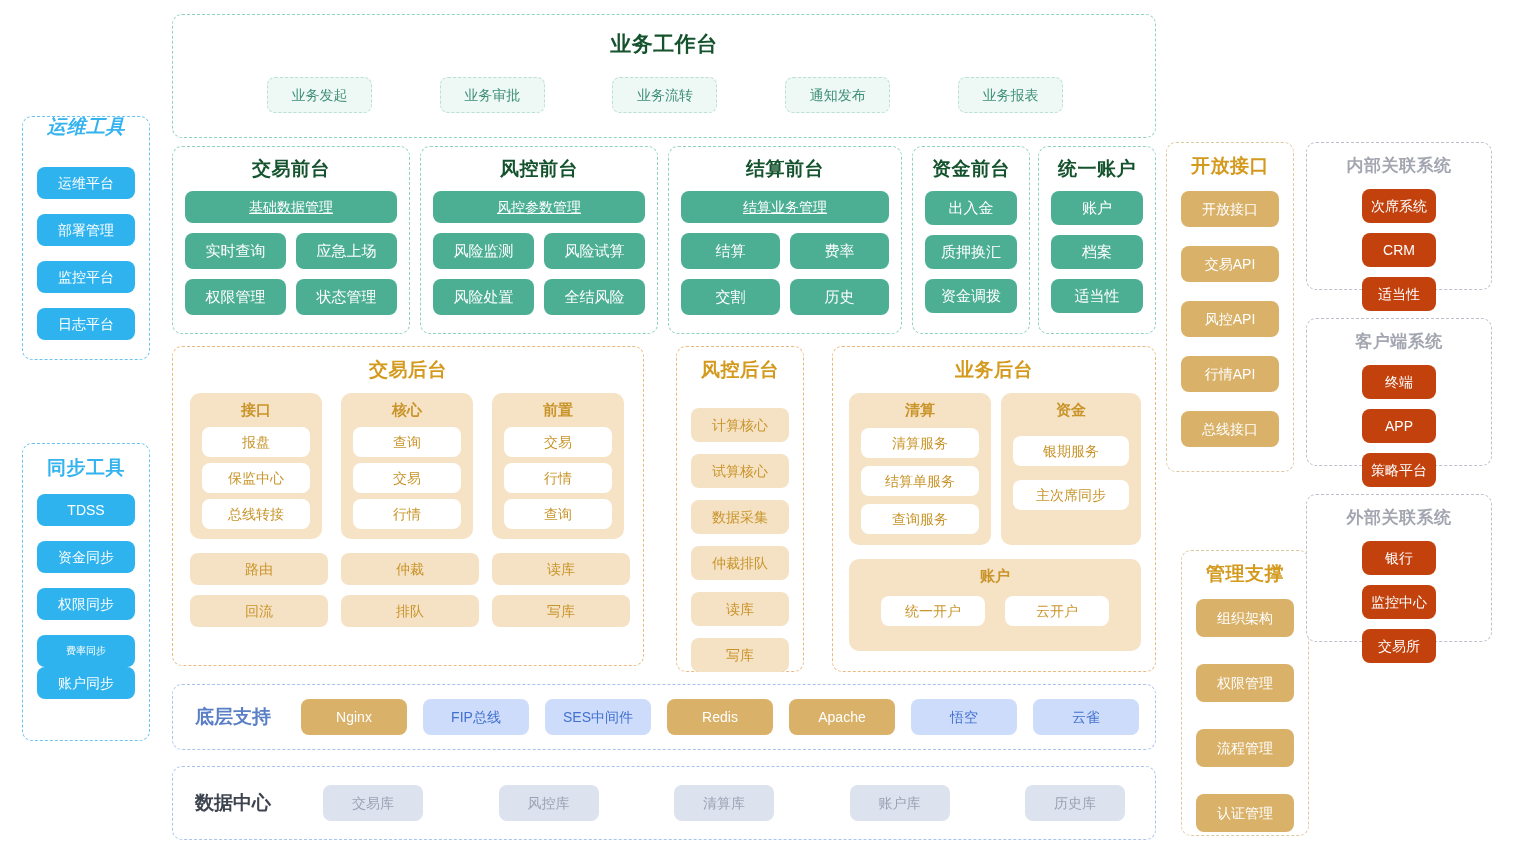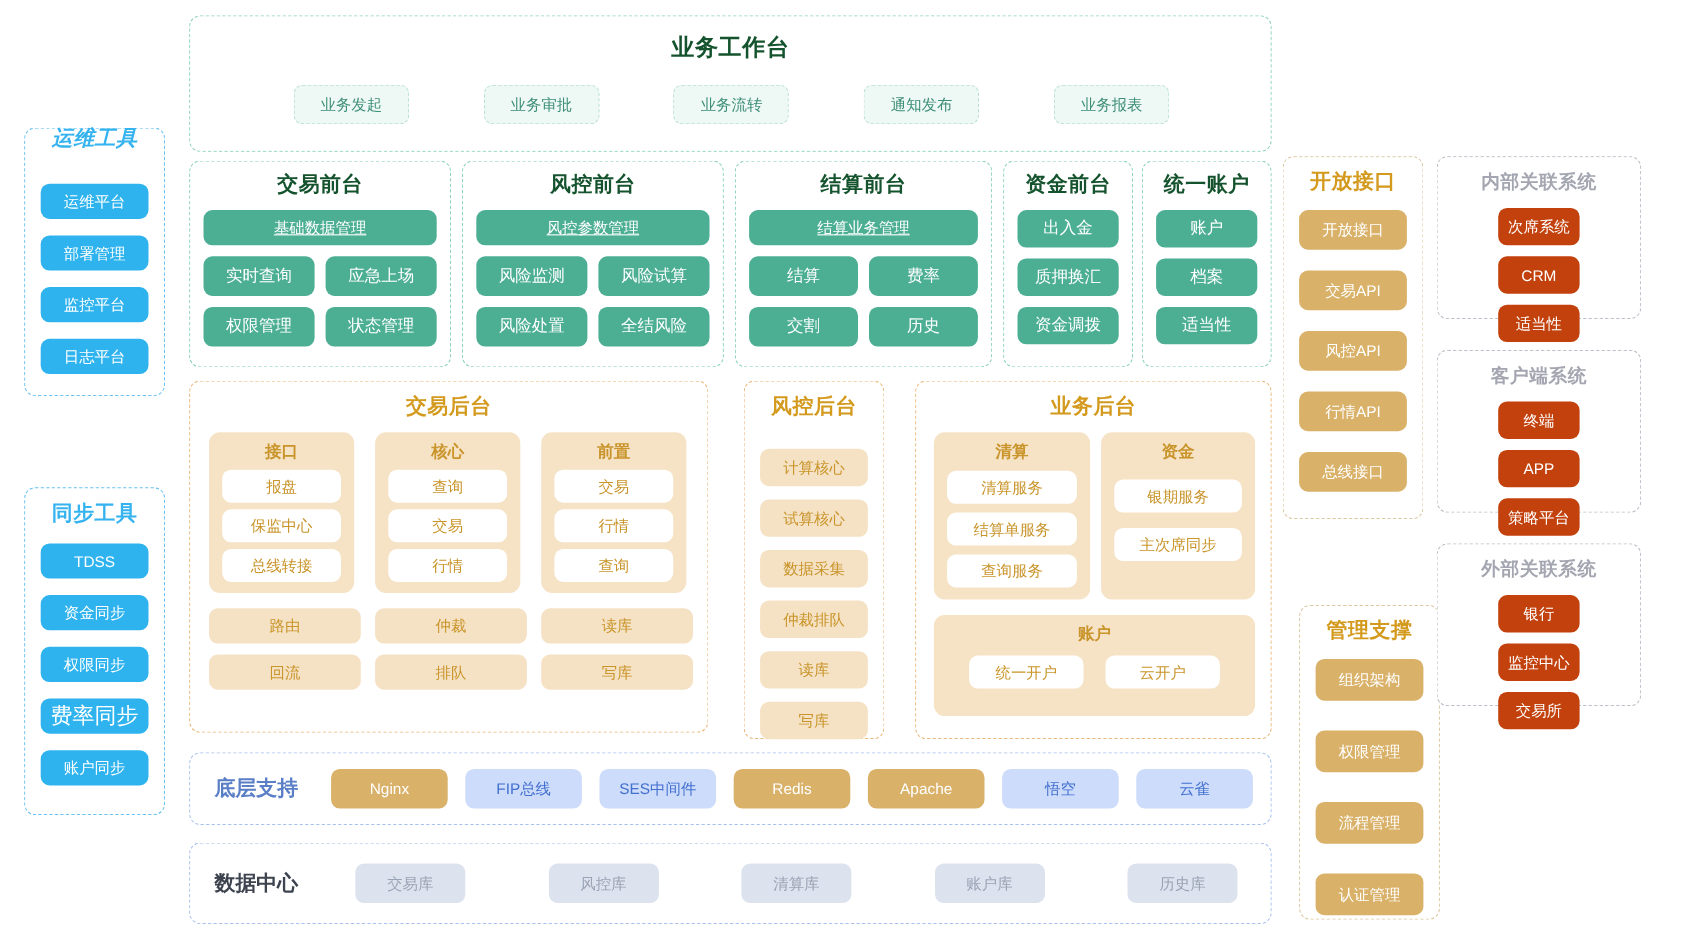--- a/index.html
+++ b/index.html
@@ -130,21 +130,21 @@
       <div class="chip c-blue" style="height:32px;font-size:14px;">日志平台</div>
     </div>
   </div>
 
   <div class="panel p-blue" id="synctools" style="left:22px;top:443px;width:128px;height:298px;">
     <div class="ptitle t-blue" style="font-size:19px;margin-top:14px;">同步工具</div>
     <div style="position:absolute;left:14px;right:14px;top:50px;">
       <div class="chip c-blue" style="height:32px;font-size:14px;margin-bottom:15px;">TDSS</div>
       <div class="chip c-blue" style="height:32px;font-size:14px;margin-bottom:15px;">资金同步</div>
       <div class="chip c-blue" style="height:32px;font-size:14px;margin-bottom:15px;">权限同步</div>
-      <div class="chip c-blue" style="height:32px;font-size:20px;margin-bottom:15px;">费率同步</div>
+      <div class="chip c-blue" style="height:32px;font-size:10px;">费率同步</div>
       <div class="chip c-blue" style="height:32px;font-size:14px;">账户同步</div>
     </div>
   </div>
 
   <div class="panel p-green" id="workbench">
     <div class="ptitle t-green">业务工作台</div>
     <div id="wb-chips">
       <div class="chip c-mint">业务发起</div>
       <div class="chip c-mint">业务审批</div>
       <div class="chip c-mint">业务流转</div>

